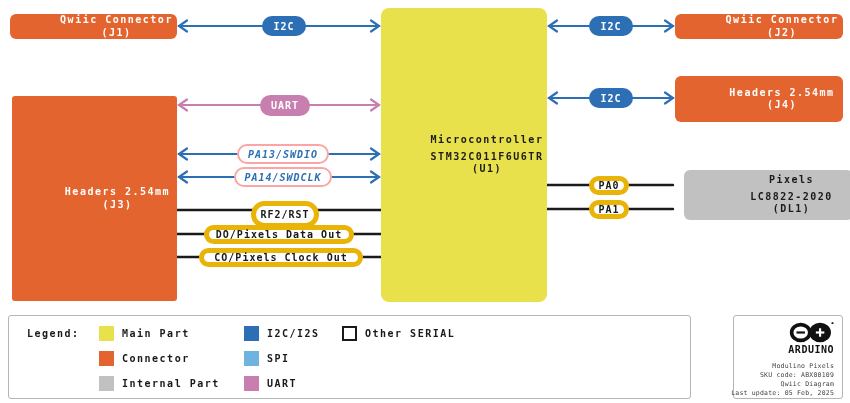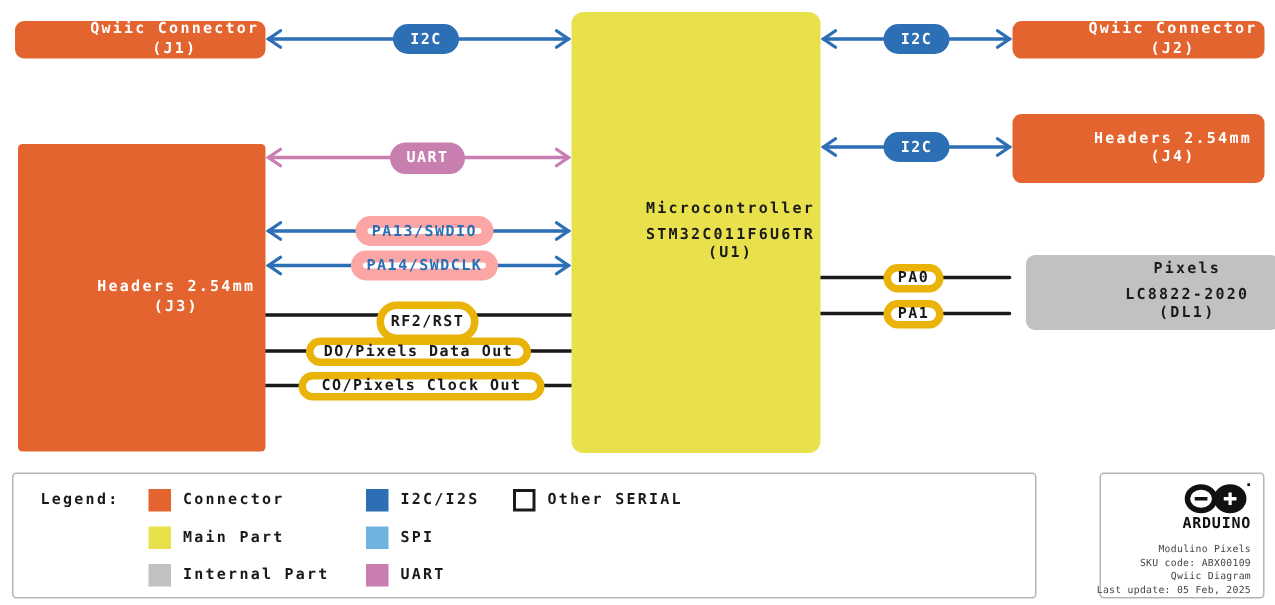--- a/index.html
+++ b/index.html
@@ -43,21 +43,21 @@
     justify-content: center;
     font-weight: bold;
     font-size: 10px;
     letter-spacing: 1px;
     border-radius: 999px;
     background: #ffffff;
     white-space: nowrap;
   }
   .pill.bus-i2c  { background: #2D6FB5; color: #ffffff; }
   .pill.bus-uart { background: #C97EB0; color: #ffffff; }
-  .pill.bus-swd  { border: 8px solid #fca5a5; color: #2D6FB5; }
+  .pill.bus-swd  { border: 2px solid #fca5a5; color: #2D6FB5; font-style: italic; }
   .pill.bus-other{ border: 5px solid #eab308; color: #1a1a1a; }
   .panel {
     position: absolute;
     z-index: 2;
     background: #ffffff;
     border: 1.4px solid #b5b5b5;
     border-radius: 3px;
   }
   .legend-title {
     position: absolute;
@@ -197,26 +197,26 @@
   <div class="pill bus-other" style="left:199px; top:248px; width:164px; height:19px;">CO/Pixels Clock Out</div>
   <div class="pill bus-other" style="left:204px; top:225px; width:150px; height:19px;">DO/Pixels Data Out</div>
   <div class="pill bus-other" style="left:589px; top:176px; width:40px; height:19px;">PA0</div>
   <div class="pill bus-other" style="left:589px; top:200px; width:40px; height:19px;">PA1</div>
 
   <div class="panel" style="left:8px; top:315px; width:683px; height:84px;">
     <div class="legend-title">Legend:</div>
 
     <div class="legend-col" style="left:90px;">
       <div class="legend-item">
+        <span class="swatch" style="background: rgb(233, 225, 76);"></span>
+        <span class="legend-label">Main Part</span>
+      </div>
+      <div class="legend-item">
         <span class="swatch" style="background: rgb(228, 100, 47);"></span>
         <span class="legend-label">Connector</span>
-      </div>
-      <div class="legend-item">
-        <span class="swatch" style="background: rgb(233, 225, 76);"></span>
-        <span class="legend-label">Main Part</span>
       </div>
       <div class="legend-item">
         <span class="swatch" style="background: rgb(193, 193, 193);"></span>
         <span class="legend-label">Internal Part</span>
       </div>
     </div>
 
     <div class="legend-col" style="left:235px;">
       <div class="legend-item">
         <span class="swatch" style="background: rgb(45, 111, 181);"></span>

